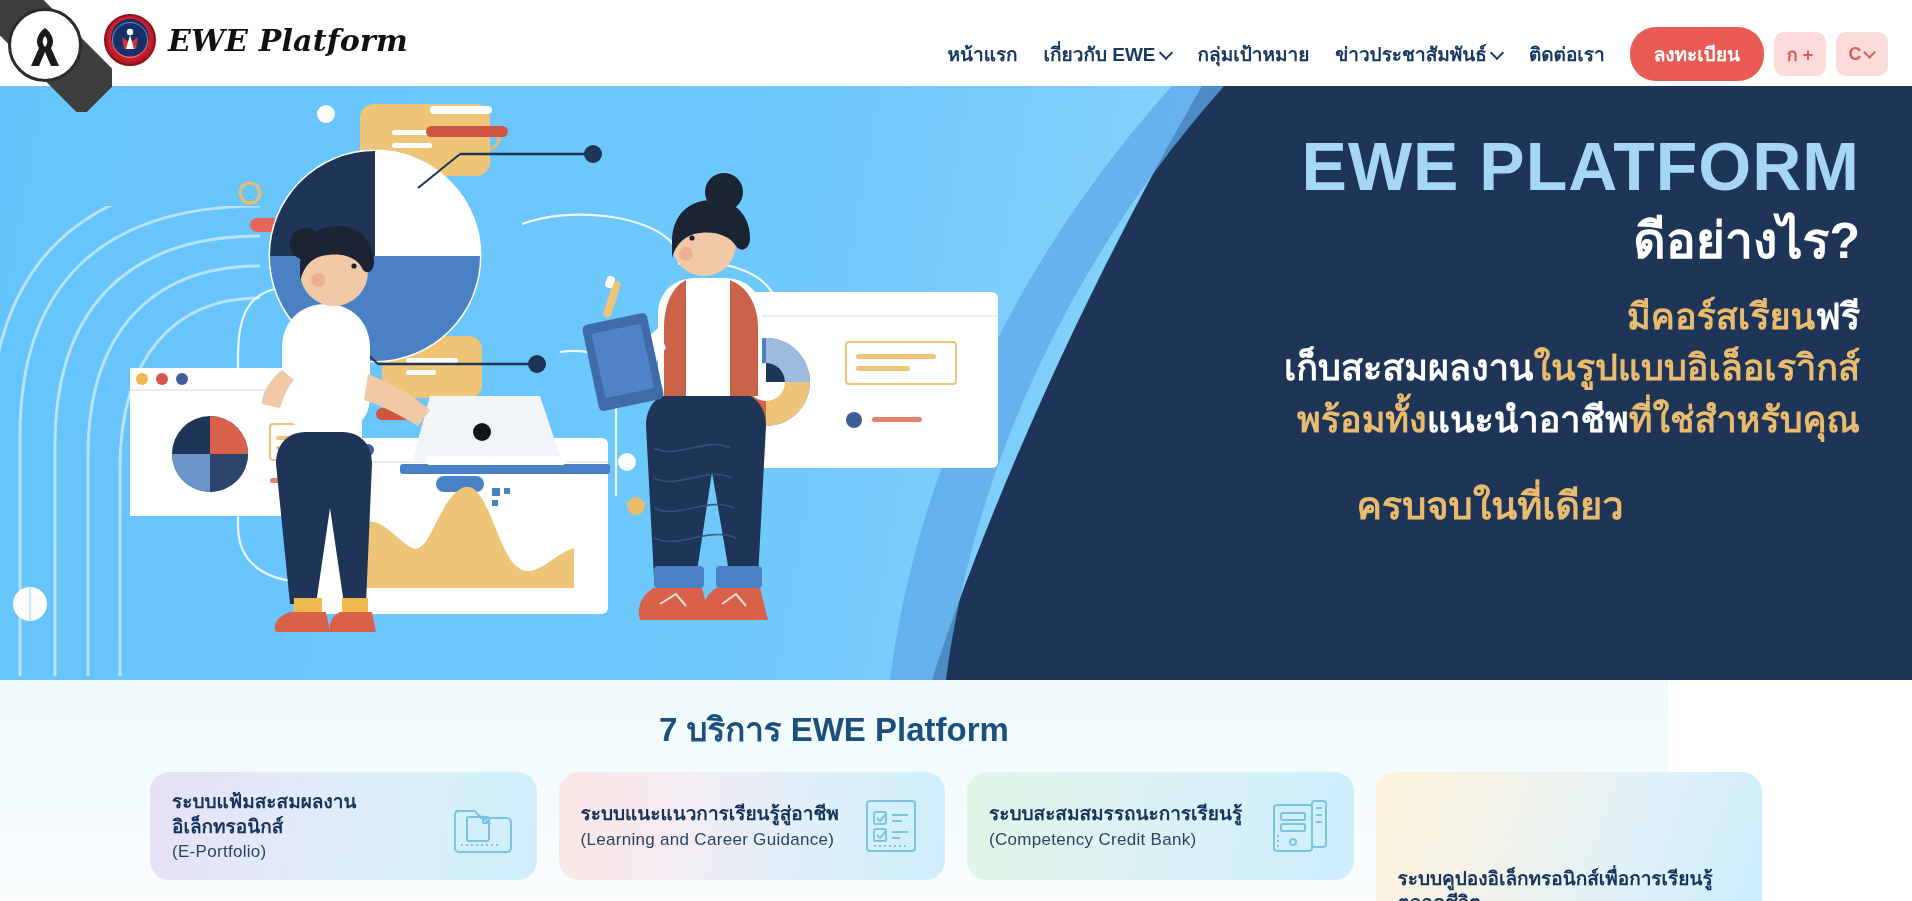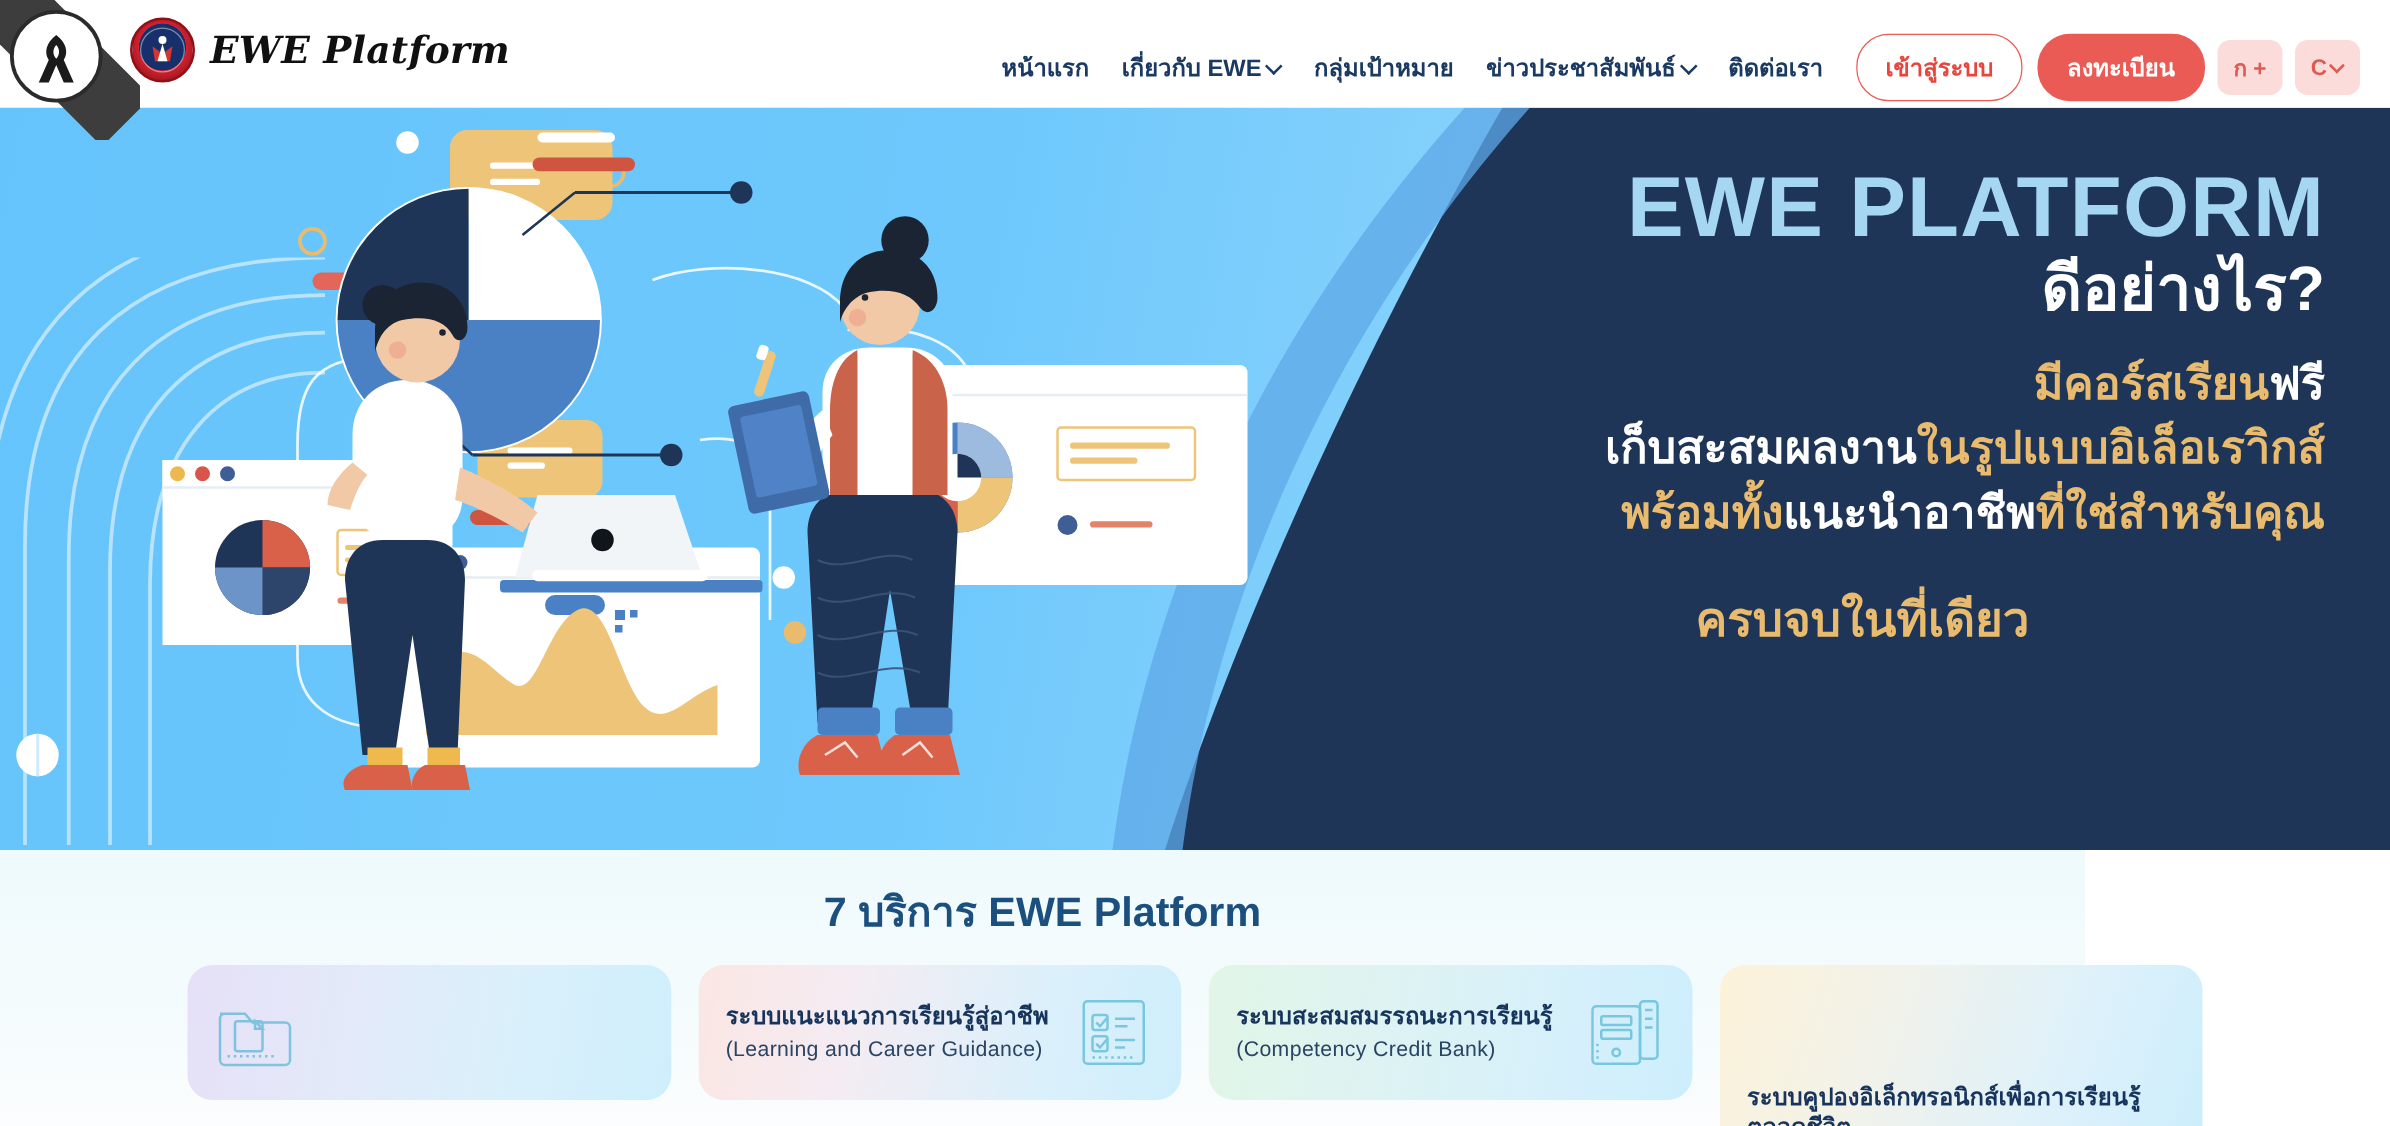--- a/index.html
+++ b/index.html
@@ -122,21 +122,21 @@
     position: absolute; right: 52px; top: 46px;
     width: 700px; text-align: right;
     z-index: 5;
   }
   .h-title {
     font-size: 68px; font-weight: 700; letter-spacing: 1px;
     color: #a5d7f2; line-height: 1.02;
   }
   .h-sub {
     font-size: 50px; font-weight: 700; color: #ffffff;
-    line-height: 1.12; margin-top: 2px;
+    line-height: 1.12; margin-top: 12px;
   }
   .h-line {
     font-size: 36px; font-weight: 700; line-height: 1.42;
     color: #ffffff; margin-top: 0;
   }
   .h-line.first { margin-top: 22px; }
   .gold { color: #e9bb6e; }
   .white { color: #ffffff; }
   .red { color: #ef4136; }
   .h-closing {
@@ -373,20 +373,24 @@
     <div class="h-closing">ครบจบในที่เดียว</div>
   </div>
 </div>
 
 <div class="services">
   <div class="services-title">7 บริการ EWE Platform</div>
 </div>
 
 <div class="cards" id="cards">
     <div class="card card-1">
+      <div class="card-text">
+        <div class="card-th">ระบบแฟ้มสะสมผลงานอิเล็กทรอนิกส์</div>
+        <div class="card-en">(E-Portfolio)</div>
+      </div>
       <div class="card-ico"><svg viewBox="0 0 64 62" fill="none" stroke="#2fa8c9" stroke-width="2">
           <path d="M4 16 h20 l6 7 h26 a4 4 0 0 1 4 4 v26 a4 4 0 0 1 -4 4 h-48 a4 4 0 0 1 -4 -4 v-33 a4 4 0 0 1 4 -4z"></path>
           <rect x="16" y="22" width="22" height="24" rx="2"></rect>
           <path d="M32 22 l6 6 h-6z"></path>
           <path d="M10 50 h40" stroke-dasharray="2 3"></path>
         </svg></div>
     </div>
     <div class="card card-2">
       <div class="card-text">
         <div class="card-th">ระบบแนะแนวการเรียนรู้สู่อาชีพ</div>
@@ -456,21 +460,20 @@
       <div class="nav-link">
         <span>กลุ่มเป้าหมาย</span>
       </div>
       <div class="nav-link">
         <span>ข่าวประชาสัมพันธ์</span>
         <span class="caret"></span>
       </div>
       <div class="nav-link">
         <span>ติดต่อเรา</span>
       </div>
-      <button class="btn-login">เข้าสู่ระบบ</button>
     <button class="btn-register">ลงทะเบียน</button>
     <button class="btn-mini">
       <span>ก +</span>
     </button>
     <button class="btn-mini">
       <span>C</span>
       <span class="caret"></span>
     </button>
   </div>
 </div>

